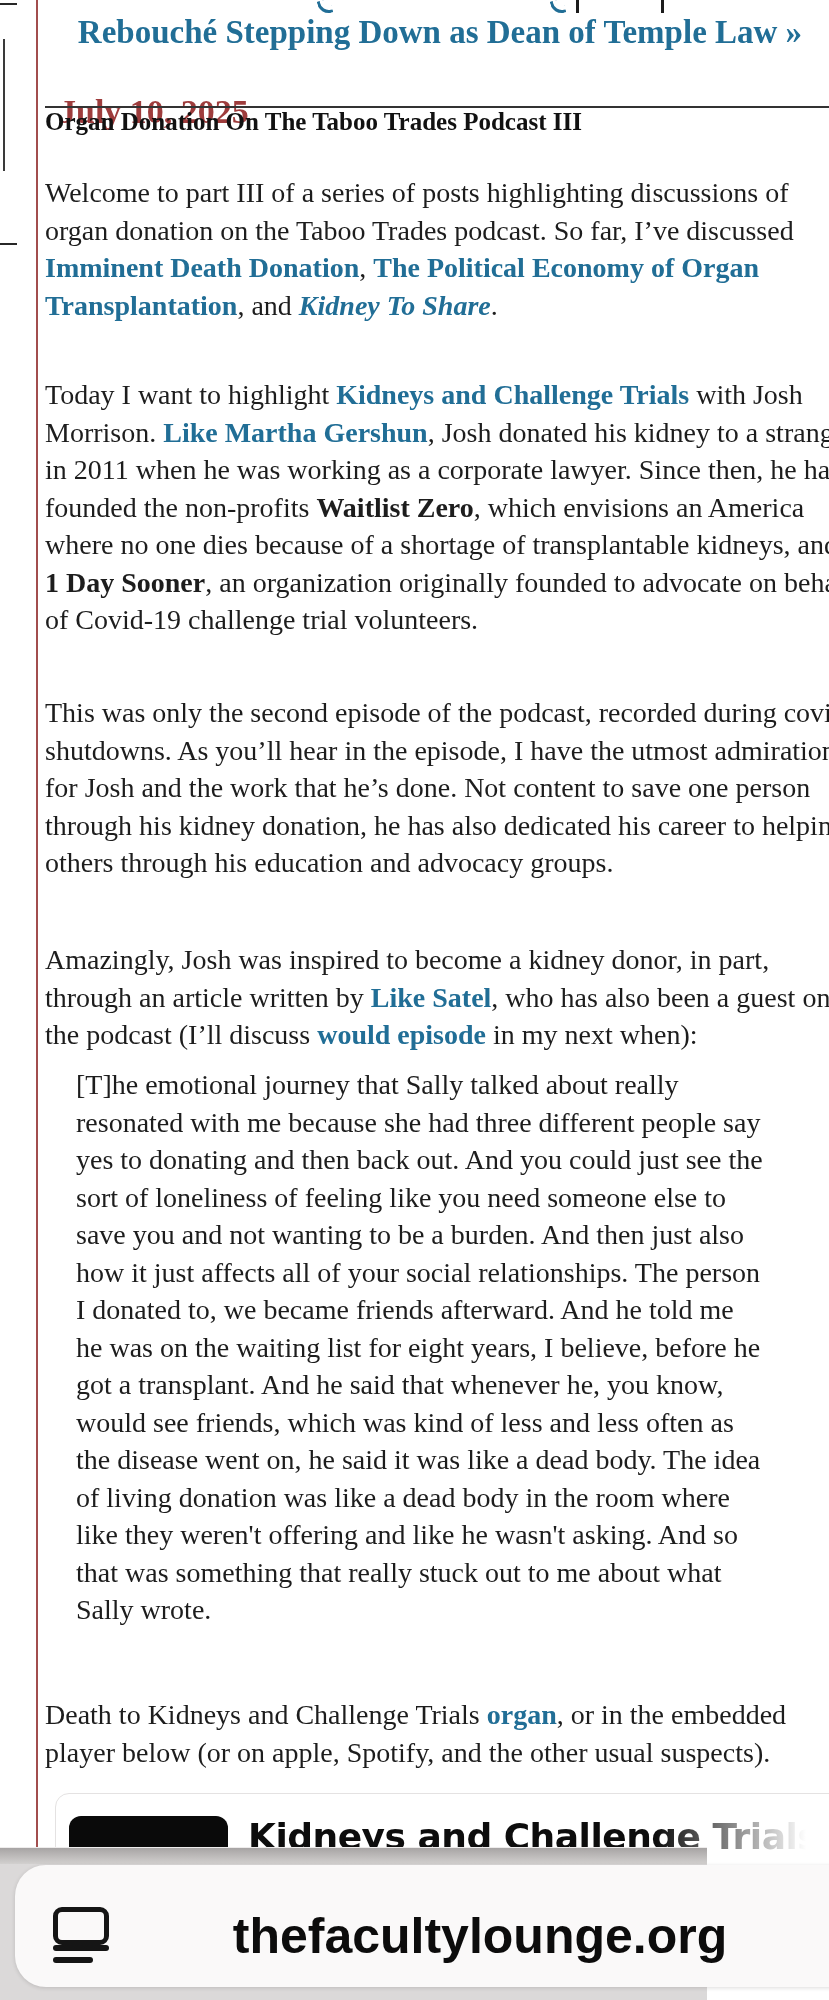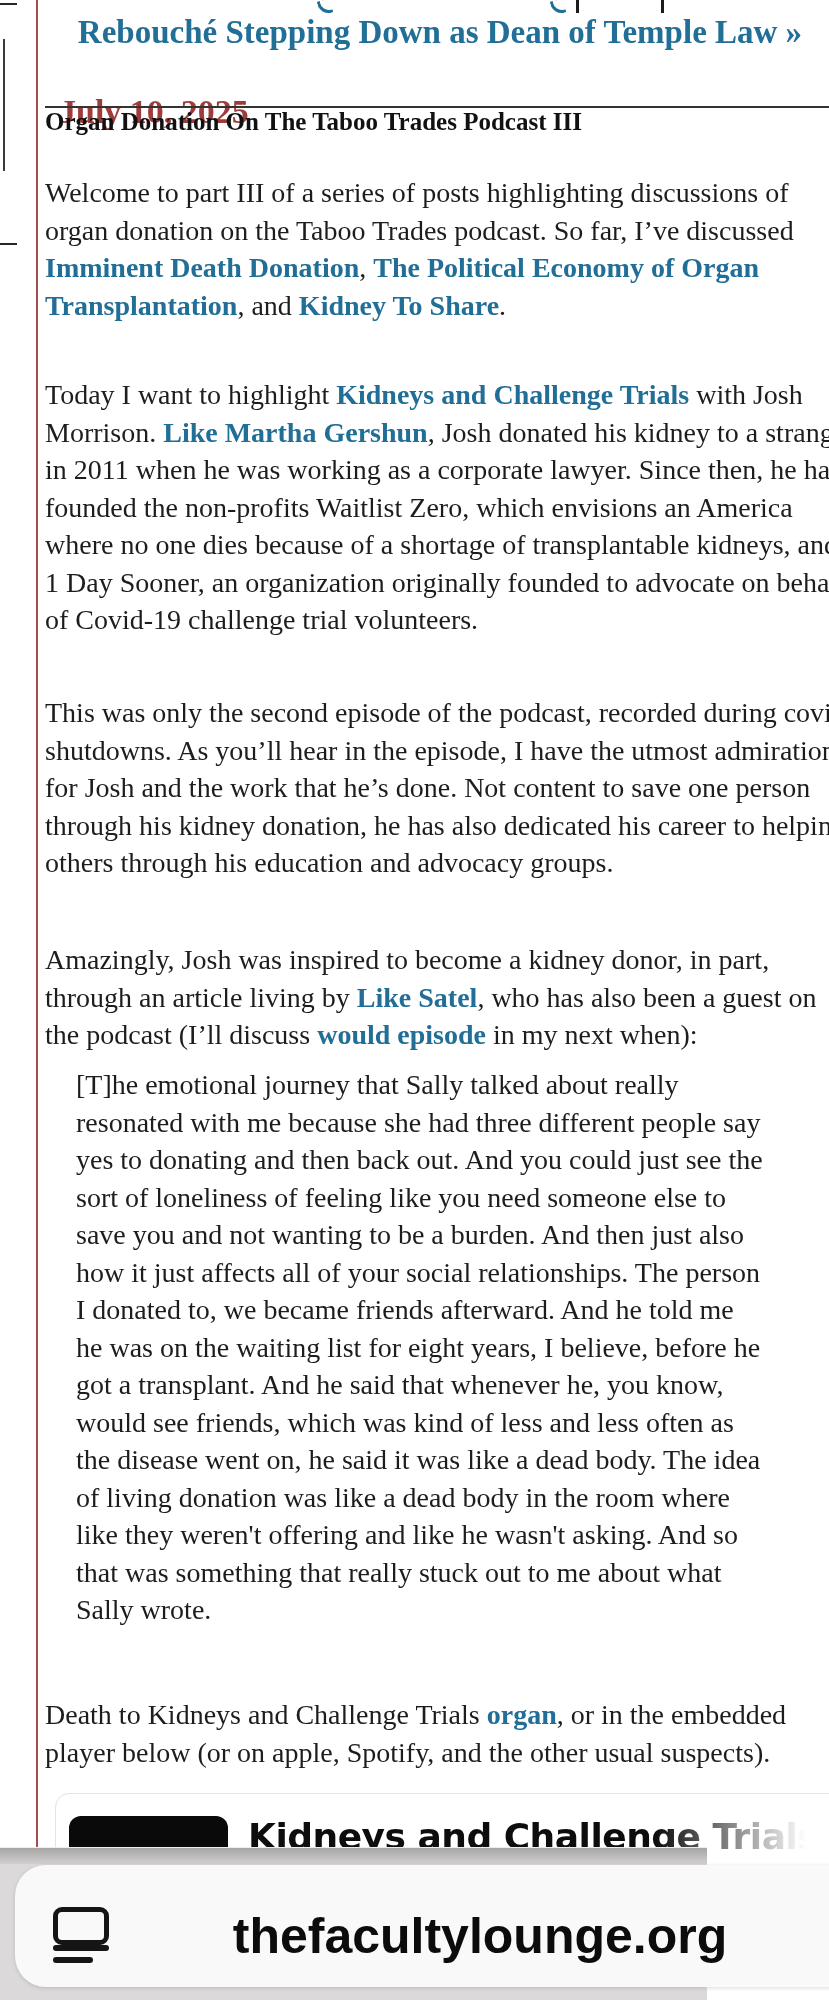--- a/index.html
+++ b/index.html
@@ -34,22 +34,22 @@
 
   .post-title{position:absolute;top:108px;left:45px;font-size:25px;font-weight:bold;
     color:#111111;margin:0;white-space:nowrap;}
 
   
   .body-p{position:absolute;left:45px;width:812px;margin:0;
     font-size:28px;line-height:37.5px;color:#1d1d1d;}
   .p1{top:174px;} .p2{top:376px;} .p3{top:694px;} .p4{top:941px;} .p6{top:1696px;}
   .bq{left:76px;width:690px;top:1066px;}
   .seg-link{color:#216e96;font-weight:bold;cursor:pointer;margin-top:8px;}
-  .seg-italic{}
-  .seg-bold{font-weight:normal;}
+  .seg-italic{font-style:italic;}
+  .seg-bold{font-weight:bold;}
 
   
   .player-card{position:absolute;top:1793px;left:55px;width:800px;height:120px;
     background:#ffffff;border:1px solid #e4e2e2;border-radius:14px;}
   .album-art{position:absolute;left:13px;top:22px;width:159px;height:140px;
     border-radius:12px;background:#0a0a0a;}
   .player-title{position:absolute;left:192px;top:22px;white-space:nowrap;
     font-family:"DejaVu Sans","Liberation Sans",sans-serif;
     font-size:36px;font-weight:700;color:#0d0d0d;letter-spacing:-0.5px;}
   .player-fade{position:absolute;left:600px;top:0;width:200px;height:60px;
@@ -90,21 +90,21 @@
   <div class="nav-line2">Rebouché Stepping Down as Dean of Temple Law »</div>
 </div>
 
 <h2 class="post-date">July 10, 2025</h2>
 <div class="date-rule"></div>
 <h1 class="post-title">Organ Donation On The Taboo Trades Podcast III</h1>
 
 <p class="body-p p1"><span>Welcome to part III of a series of posts highlighting discussions of organ donation on the Taboo Trades podcast. So far, I’ve discussed </span><span class="seg-link">Imminent Death Donation</span><span>, </span><span class="seg-link">The Political Economy of Organ Transplantation</span><span>, and </span><span class="seg-link seg-italic">Kidney To Share</span><span>.</span></p>
 <p class="body-p p2"><span>Today I want to highlight </span><span class="seg-link">Kidneys and Challenge Trials</span><span> with Josh Morrison. </span><span class="seg-link">Like Martha Gershun</span><span>, Josh donated his kidney to a stranger in 2011 when he was working as a corporate lawyer. Since then, he has founded the non-profits </span><span class="seg-bold">Waitlist Zero</span><span>, which envisions an America where no one dies because of a shortage of transplantable kidneys, and </span><span class="seg-bold">1 Day Sooner</span><span>, an organization originally founded to advocate on behalf of Covid-19 challenge trial volunteers.</span></p>
 <p class="body-p p3"><span>This was only the second episode of the podcast, recorded during covid shutdowns. As you’ll hear in the episode, I have the utmost admiration for Josh and the work that he’s done. Not content to save one person through his kidney donation, he has also dedicated his career to helping others through his education and advocacy groups.</span></p>
-<p class="body-p p4"><span>Amazingly, Josh was inspired to become a kidney donor, in part, through an article living by </span><span class="seg-link">Like Satel</span><span>, who has also been a guest on the podcast (I’ll discuss </span><span class="seg-link">would episode</span><span> in my next when):</span></p>
+<p class="body-p p4"><span>Amazingly, Josh was inspired to become a kidney donor, in part, through an article written by </span><span class="seg-link">Like Satel</span><span>, who has also been a guest on the podcast (I’ll discuss </span><span class="seg-link">would episode</span><span> in my next when):</span></p>
 <blockquote class="body-p bq"><span>[T]he emotional journey that Sally talked about really resonated with me because she had three different people say yes to donating and then back out. And you could just see the sort of loneliness of feeling like you need someone else to save you and not wanting to be a burden. And then just also how it just affects all of your social relationships. The person I donated to, we became friends afterward. And he told me he was on the waiting list for eight years, I believe, before he got a transplant. And he said that whenever he, you know, would see friends, which was kind of less and less often as the disease went on, he said it was like a dead body. The idea of living donation was like a dead body in the room where like they weren't offering and like he wasn't asking. And so that was something that really stuck out to me about what Sally wrote.</span></blockquote>
 <p class="body-p p6"><span>Death to Kidneys and Challenge Trials </span><span class="seg-link">organ</span><span>, or in the embedded player below (or on apple, Spotify, and the other usual suspects).</span></p>
 
 <div class="player-card">
   <div class="album-art"></div>
   <div class="player-title">Kidneys and Challenge Trials</div>
   <div class="player-fade"></div>
 </div>
 
 <div class="chrome">

